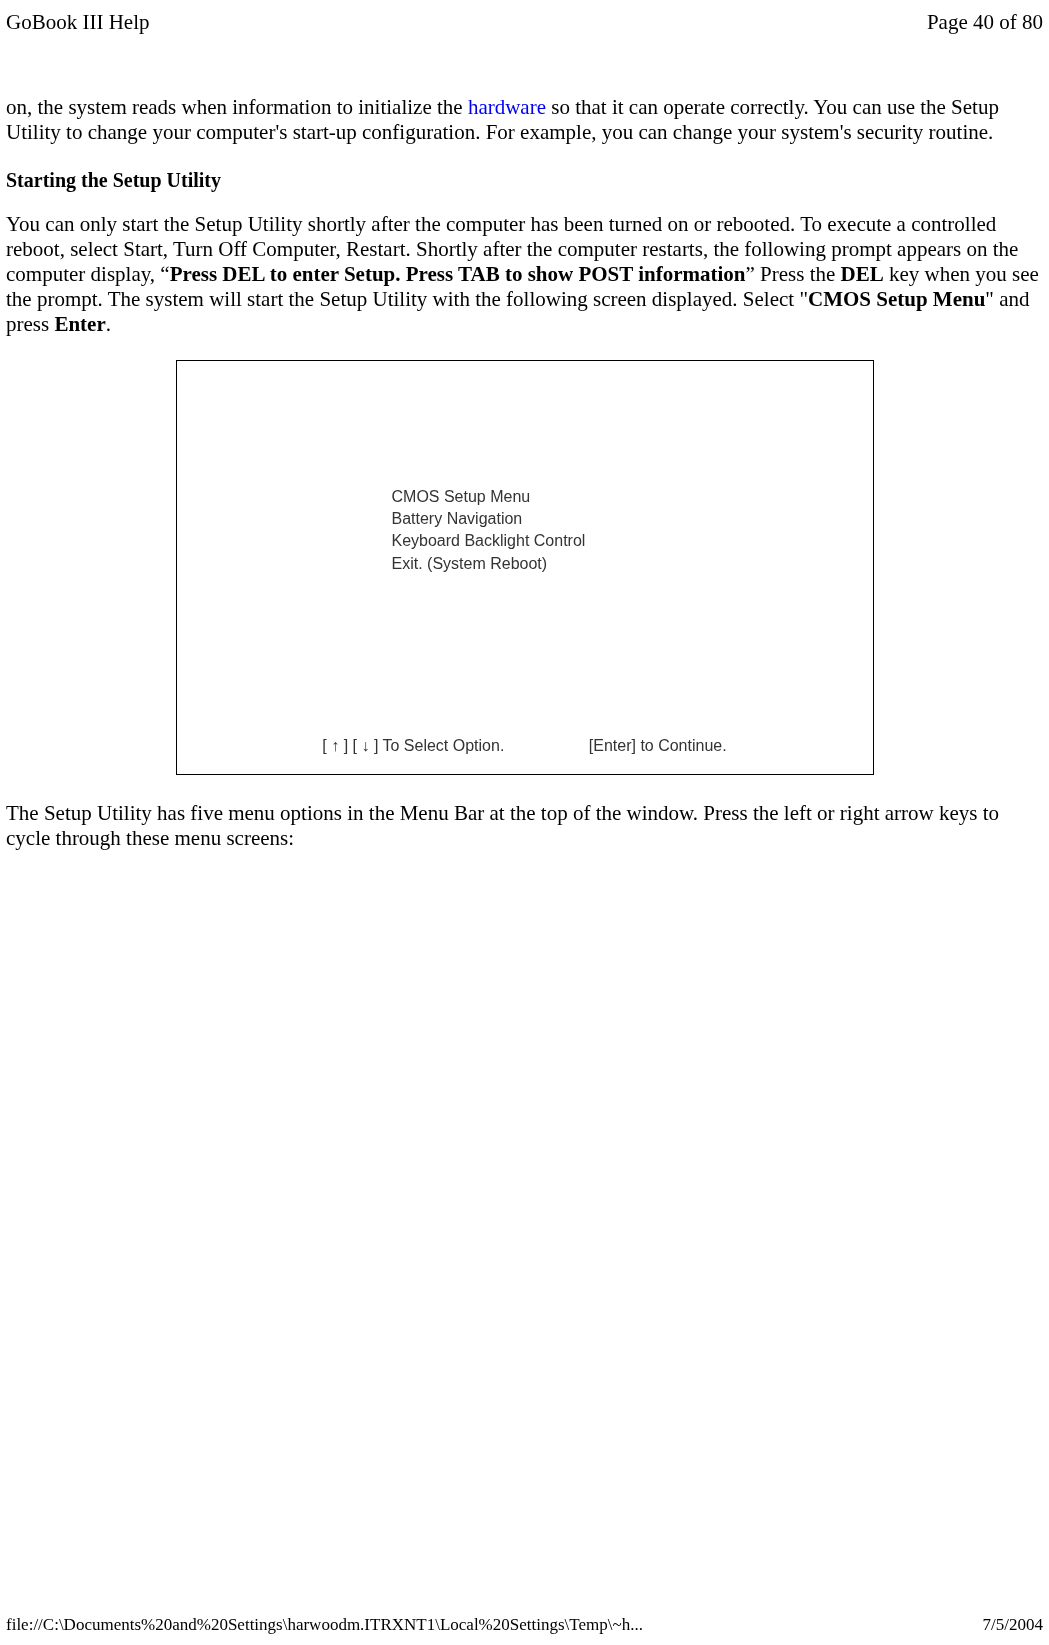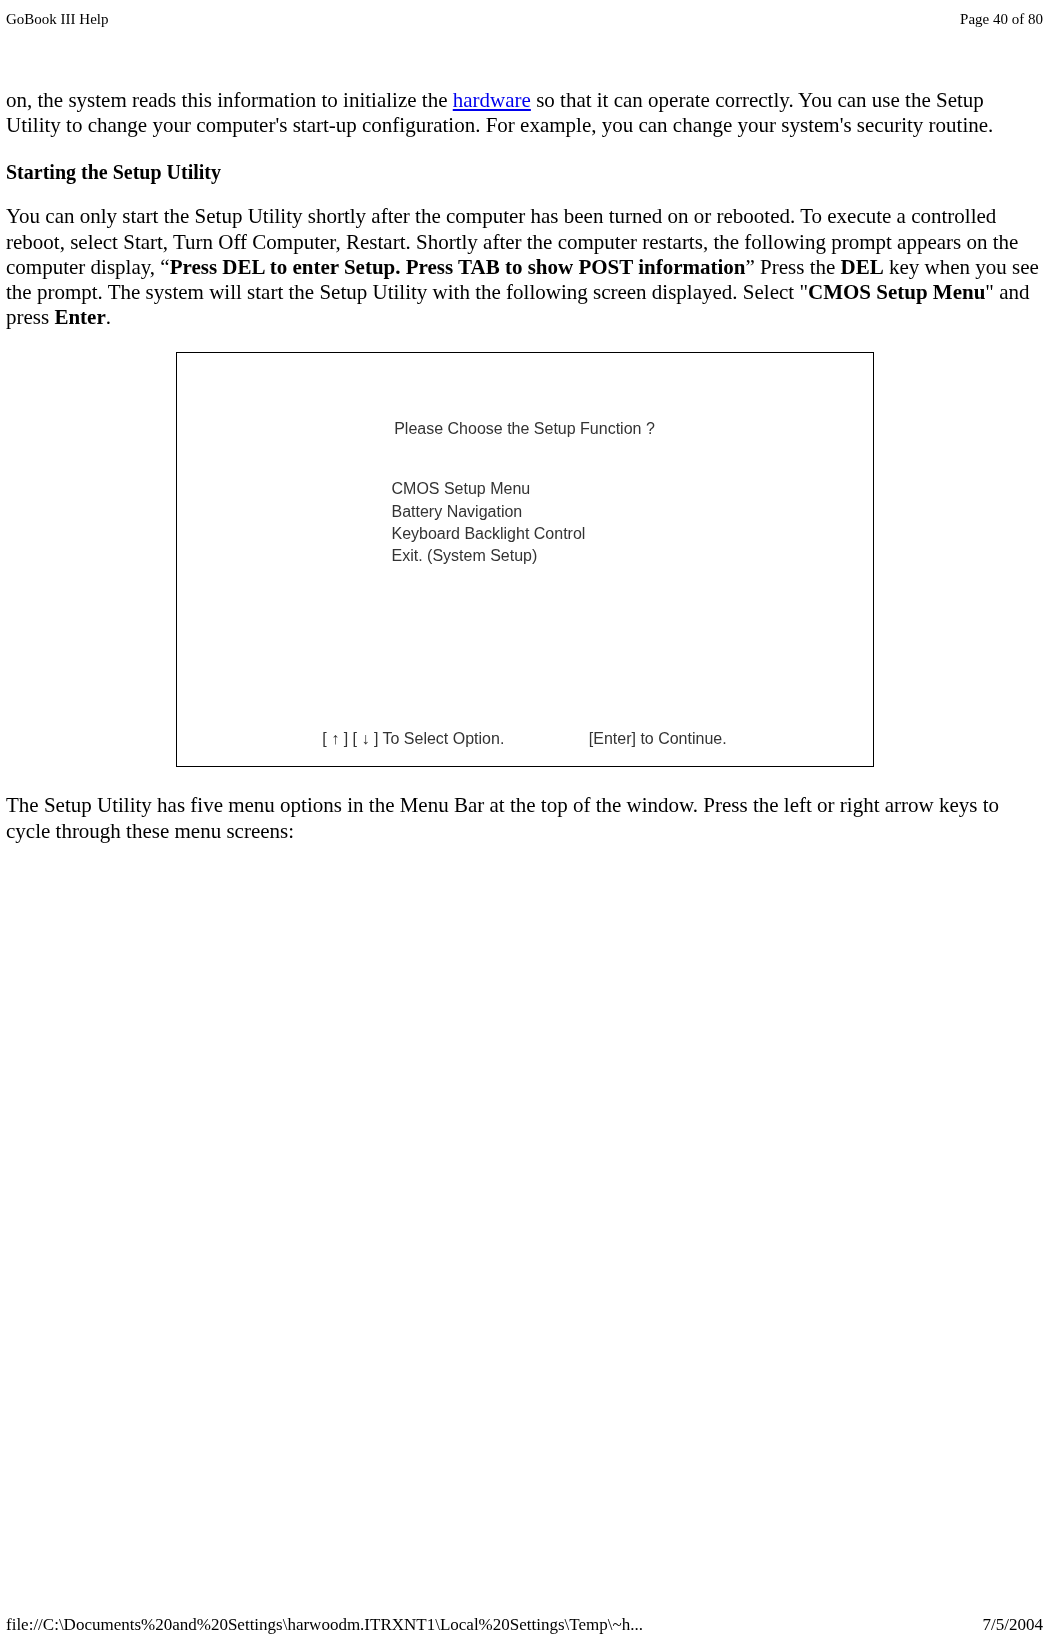--- a/index.html
+++ b/index.html
@@ -14,31 +14,30 @@
       color: #000;
       background: #fff;
       width: 1049px;
       height: 1645px;
       position: relative;
     }
     .header {
       display: flex;
       justify-content: space-between;
       padding: 10px 6px 0 6px;
-      font-size: 15px;
+      font-size: 21px;
     }
     .content {
       padding: 60px 6px 0 6px;
     }
     .para {
       margin-bottom: 22px;
     }
     .link {
       color: #0000EE;
-      text-decoration: underline;
       cursor: pointer;
     }
     h3.section-heading {
       font-size: 20px;
       font-weight: bold;
       margin-bottom: 20px;
     }
     .bold {
       font-weight: bold;
     }
@@ -95,36 +94,35 @@
 <body>
 
 <div class="header">
   <span>GoBook III Help</span>
   <span>Page 40 of 80</span>
 </div>
 
 <div class="content">
 
   <p class="para">
-    <span>on, the system reads this information to initialize the </span><a class="link">hardware</a><span> so that it can operate correctly. You can use the Setup Utility to change your computer's start-up configuration. For example, you can change your system's security routine.</span>
+    <span>on, the system reads when information to initialize the </span><a class="link">hardware</a><span> so that it can operate correctly. You can use the Setup Utility to change your computer's start-up configuration. For example, you can change your system's security routine.</span>
   </p>
 
   <h3 class="section-heading">Starting the Setup Utility</h3>
 
   <p class="para">
     <span>You can only start the Setup Utility shortly after the computer has been turned on or rebooted. To execute a controlled reboot, select Start, Turn Off Computer, Restart.  Shortly after the computer restarts, the following prompt appears on the computer display, “</span><span class="bold">Press DEL to enter Setup. Press TAB to show POST information</span><span>”  Press the </span><span class="bold">DEL</span><span> key when you see the prompt.  The system will start the Setup Utility with the following screen displayed. Select "</span><span class="bold">CMOS Setup Menu</span><span>" and press </span><span class="bold">Enter</span><span>.</span>
   </p>
 
   <div class="screenshot-box">
-    <div class="screenshot-title">Please Choose the Setup Function ?</div>
     <div class="screenshot-menu">
       <div>CMOS Setup Menu</div>
       <div>Battery Navigation</div>
       <div>Keyboard  Backlight  Control</div>
-      <div>Exit. (System Setup)</div>
+      <div>Exit. (System Reboot)</div>
     </div>
     <div class="screenshot-footer">
       <span class="left-part">[ ↑ ]   [ ↓ ]   To Select Option.</span>
       <span>[Enter] to Continue.</span>
     </div>
   </div>
 
 
   <p class="para">The Setup Utility has five menu options in the Menu Bar at the top of the window. Press the left or right arrow keys to cycle through these menu screens:</p>
 

